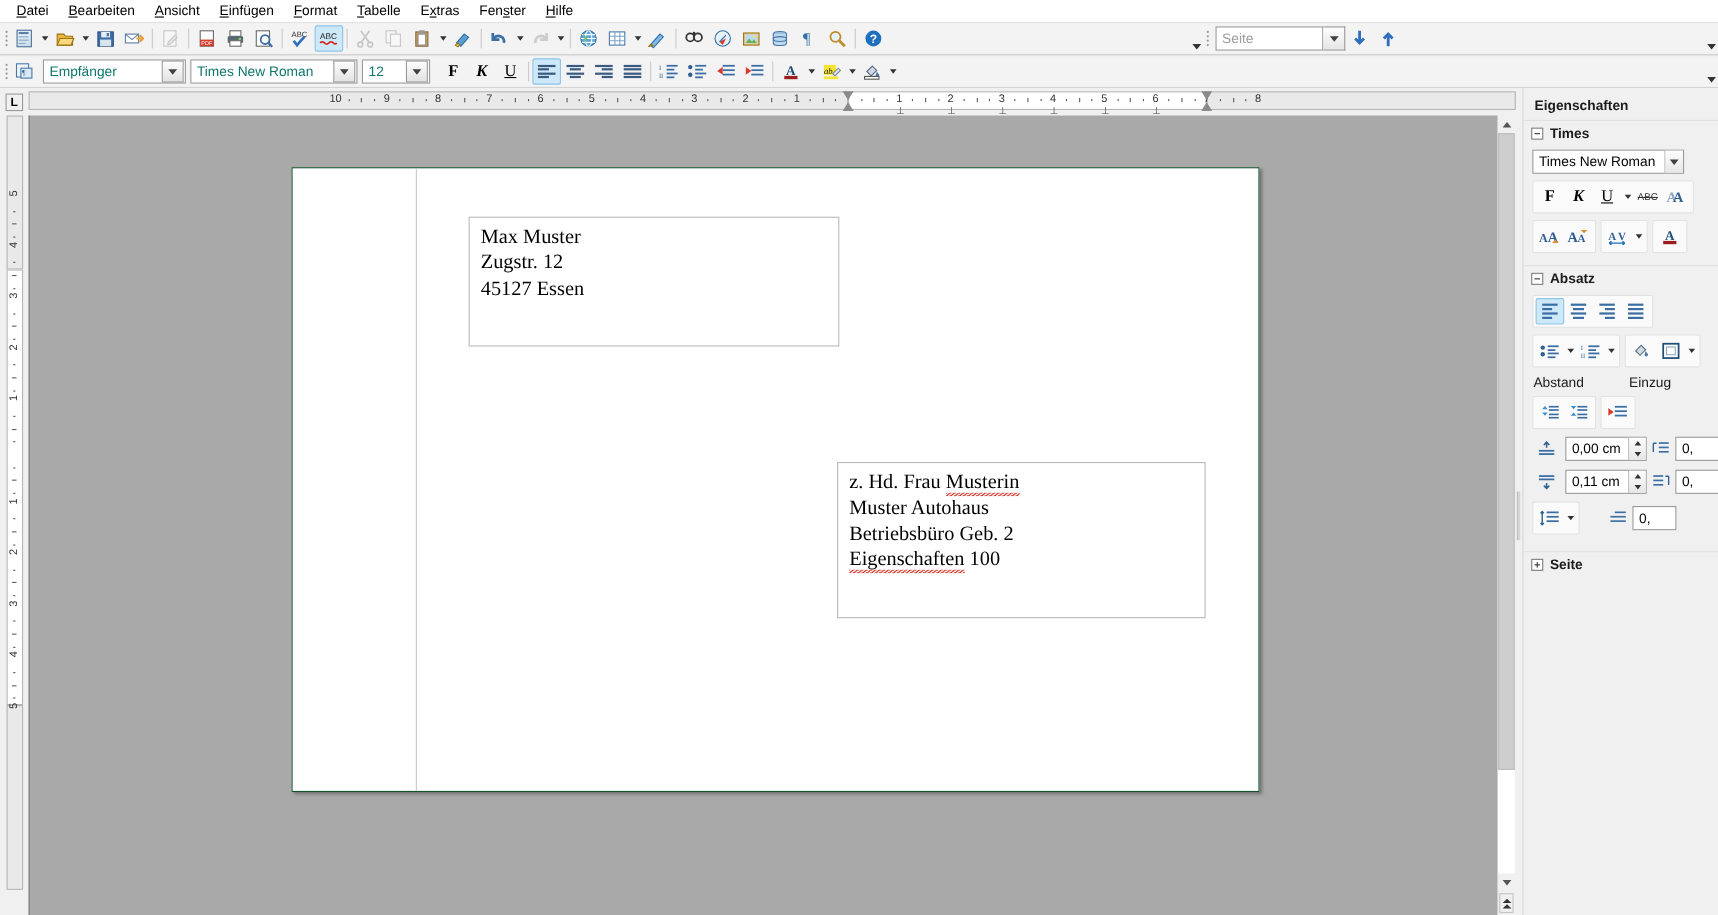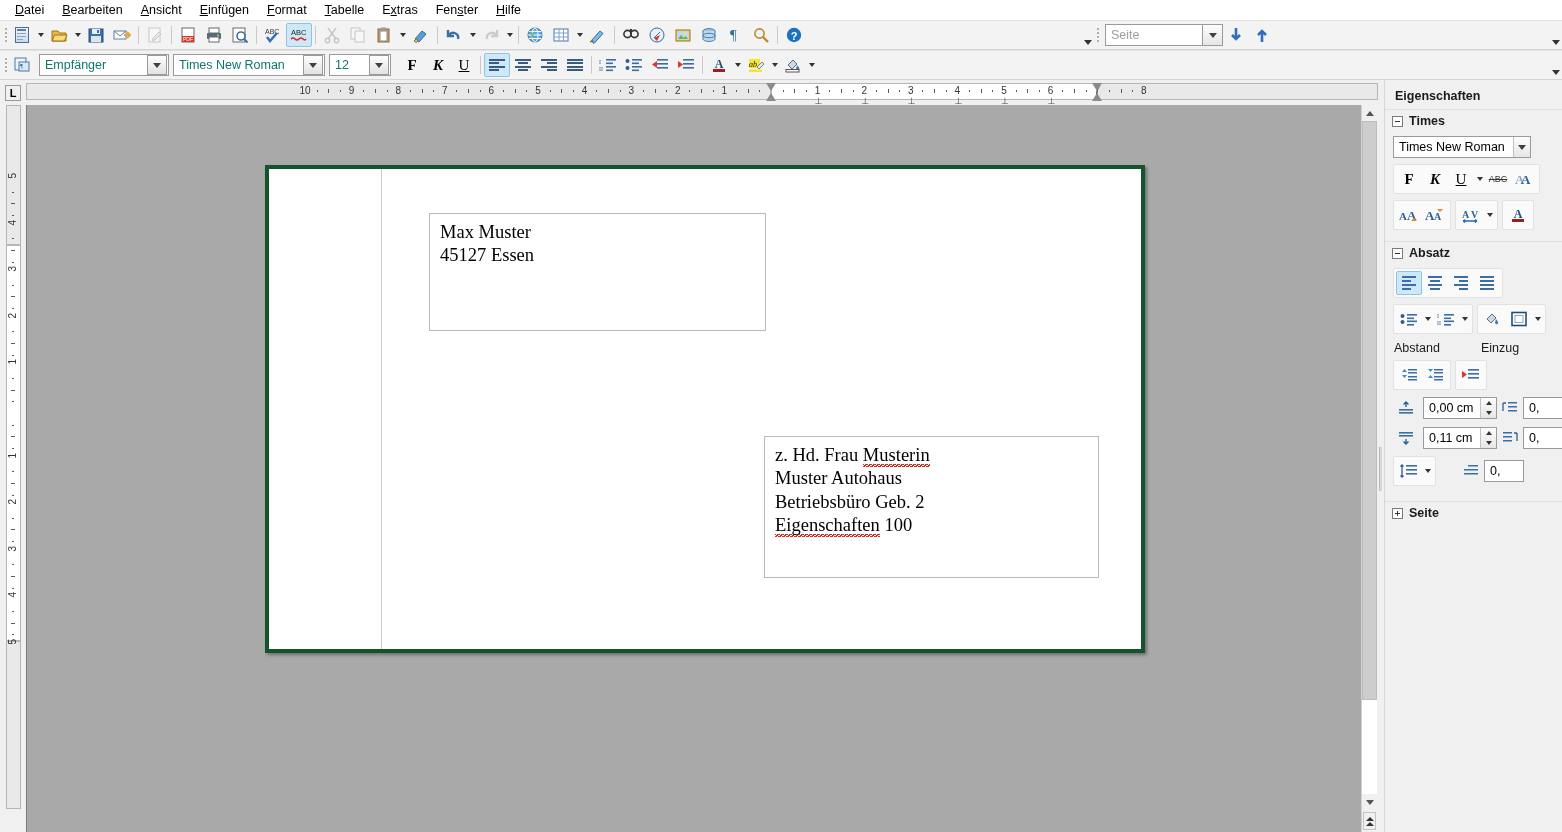--- a/index.html
+++ b/index.html
@@ -129,22 +129,22 @@
   .vruler { width:26px; flex:none; background:#f0f0f0; position:relative; }
   .vr-seg { position:absolute; left:6px; width:15px; background:#fff; border:1px solid #b6b6b6; }
   .vr-seg.gray { background:#e9e9e9; }
   .vr-num { position:absolute; left:7px; width:14px; font-size:10px; color:#333; text-align:center;
             writing-mode:vertical-rl; transform:rotate(180deg); }
   .vr-tick { position:absolute; left:12px; width:2px; height:1px; background:#5a5a5a; }
   .vr-tick.half { width:4px; left:11px; }
 
   .canvas { flex:1; background:#a9a9a9; position:relative; overflow:hidden; border-left:1px solid #7d7d7d; }
   .page {
-    position:absolute; left:238px; top:60px; width:880px; height:488px;
-    background:#fff; border:4px solid #14532d;
+    position:absolute; left:238px; top:47px; width:880px; height:568px;
+    background:#fff; border:1px solid #14532d;
     box-shadow:2px 2px 3px rgba(0,0,0,.35);
   }
   .margin-line { position:absolute; top:0; bottom:0; width:1px; background:#c8c8c8; }
 
   .frame {
     position:absolute; border:1px solid #b9b9b9;
     font-family:"Liberation Serif", serif; font-size:18.5px; color:#000;
     padding:7px 10px 0 10px; line-height:1.27;
   }
   .frame div { white-space:nowrap; }
@@ -782,20 +782,21 @@
             <div class="vr-tick half" style="top: 517.66px;"></div>
             <div class="vr-tick" style="top: 529.31px;"></div>
           </div>
 
         <div class="canvas">
           <div class="page">
             <div class="margin-line" style="left:112px"></div>
 
             <div class="frame" id="sender-frame" style="left:160px; top:44px; width:337px; height:118px;">
                 <div>Max Muster</div>
+                <div>Zugstr. 12</div>
                 <div>45127 Essen</div>
               </div>
 
             <div class="frame" id="recipient-frame" style="left:495px; top:267px; width:335px; height:142px;">
                 <div><span>z. Hd. Frau </span><span class="sq">Musterin</span></div>
                 <div>Muster Autohaus</div>
                 <div>Betriebsbüro Geb. 2</div>
                 <div><span class="sq">Eigenschaften</span><span> 100</span></div>
               </div>
           </div>

